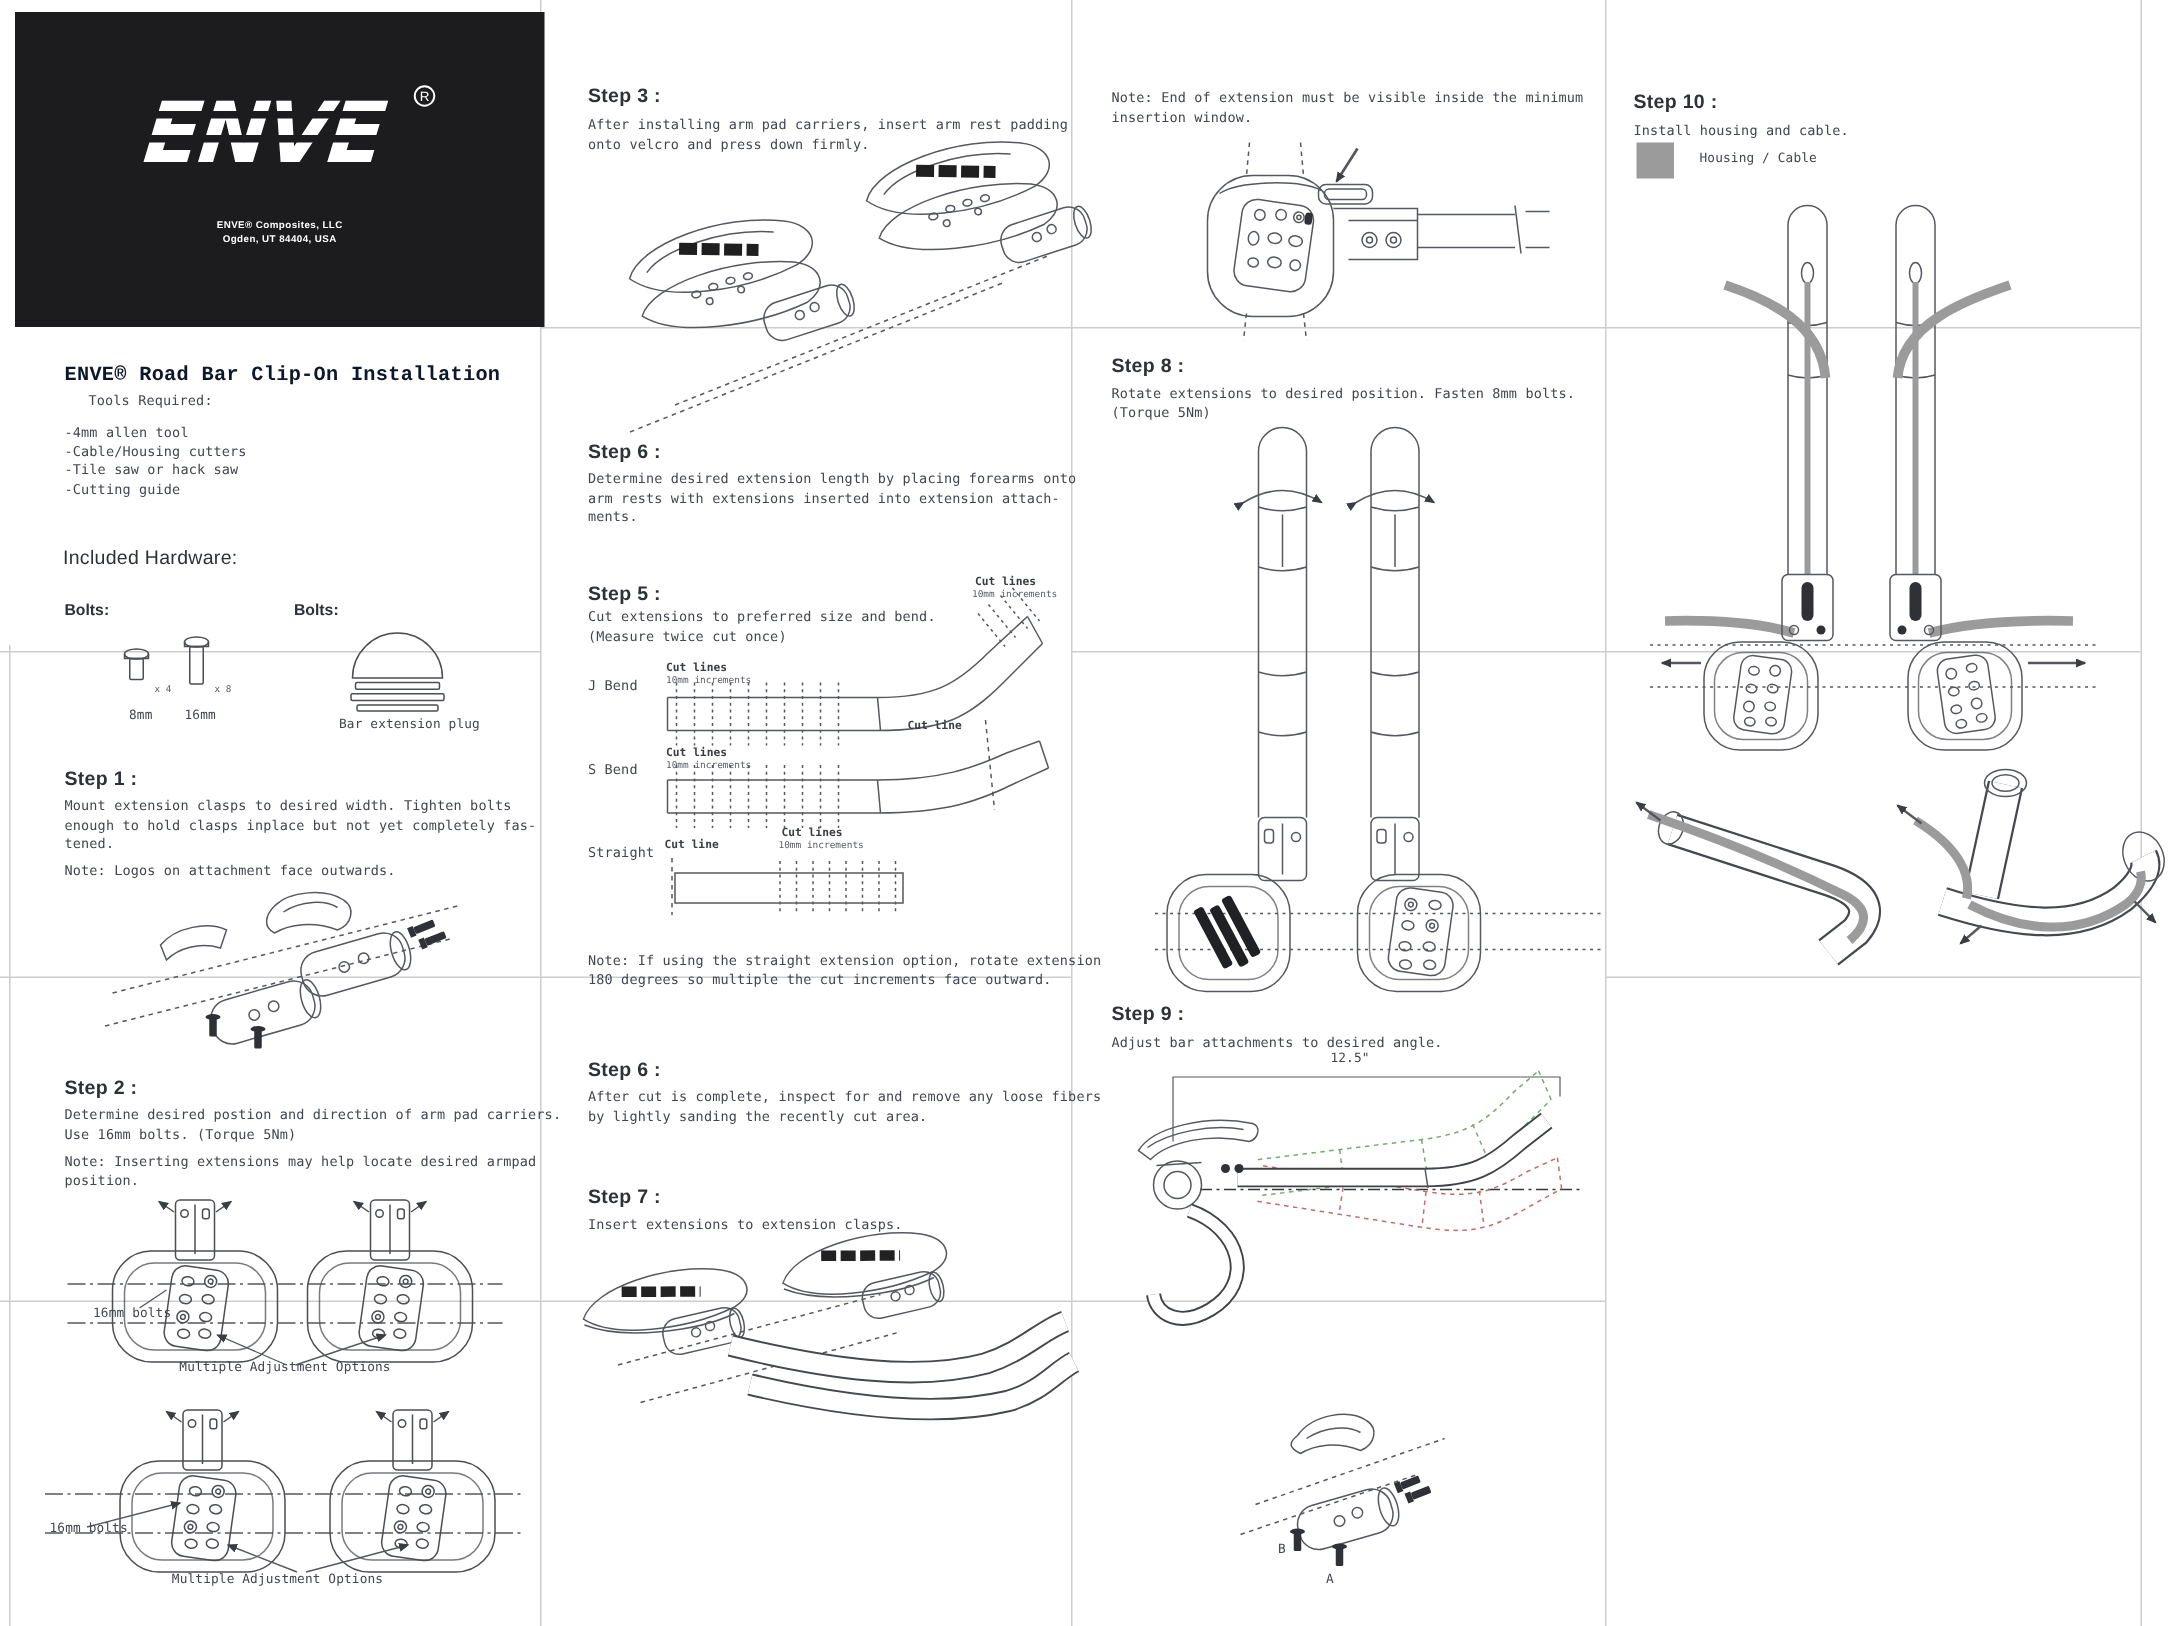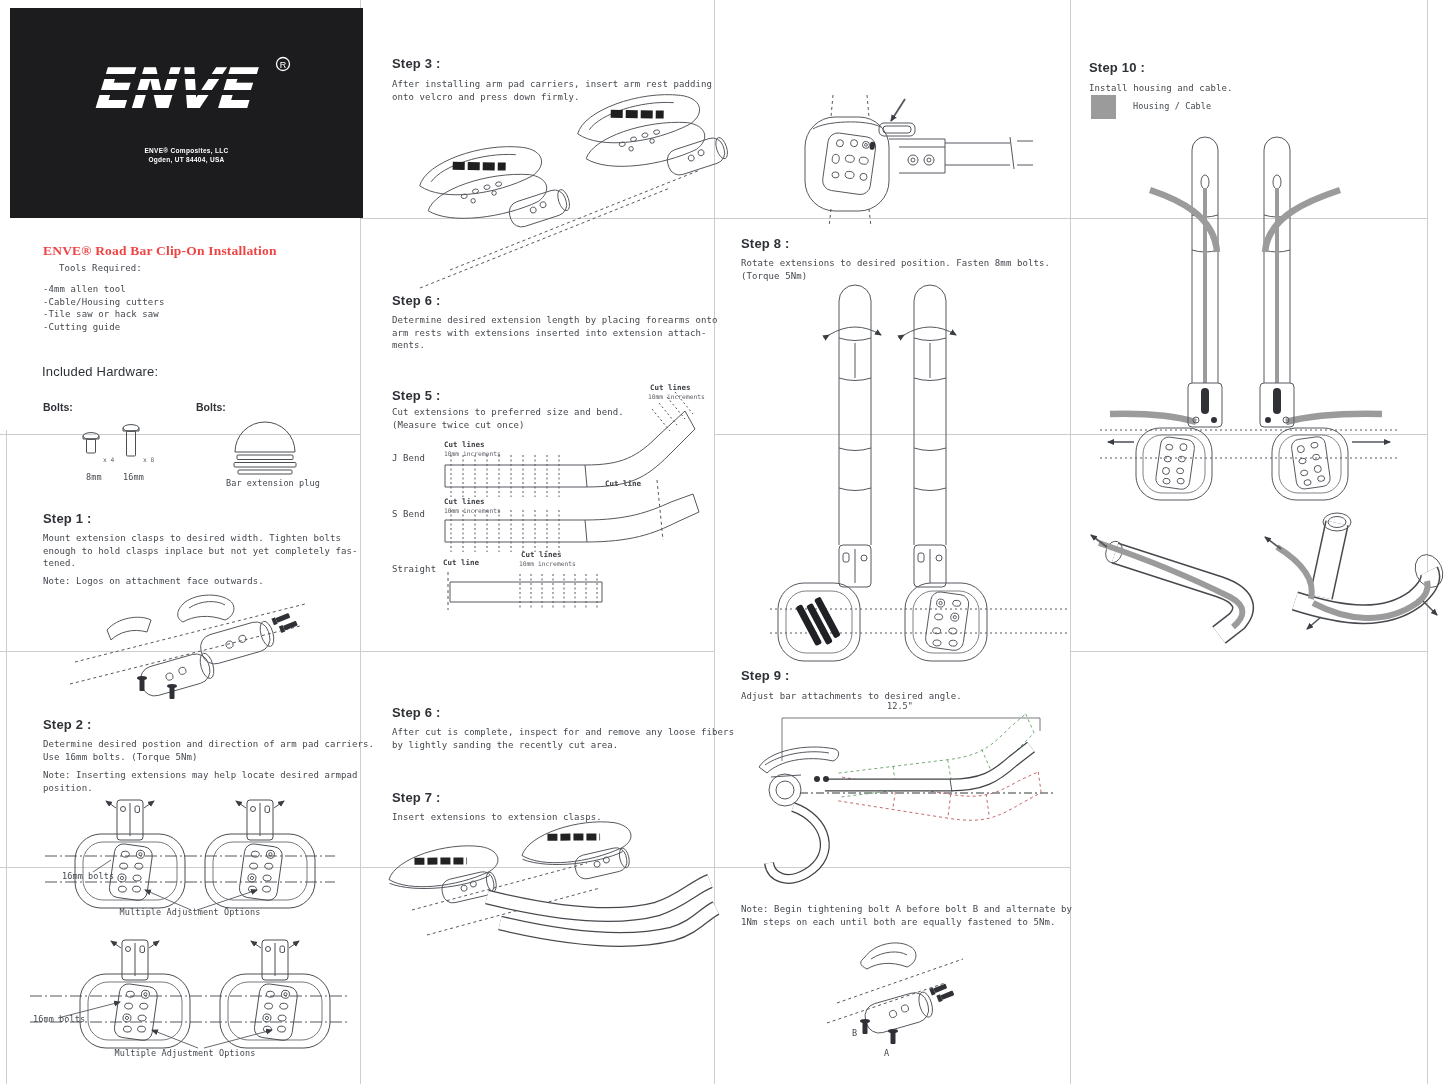--- a/index.html
+++ b/index.html
@@ -6,22 +6,22 @@
   .page{position:relative;width:1445px;height:1084px;background:#ffffff;overflow:hidden;
         font-family:"DejaVu Sans Mono",monospace;color:#43474d;}
   .abs{position:absolute;}
   .gline{position:absolute;background:#cdcdcd;}
   .vline{width:1px;}
   .hline{height:1px;}
   .logo-panel{position:absolute;left:10px;top:8px;width:353px;height:210px;background:#1c1c1e;}
   .company{position:absolute;left:0;top:138px;width:100%;text-align:center;color:#fff;
            font-family:"Liberation Sans",sans-serif;font-weight:bold;font-size:6.5px;
            line-height:9px;letter-spacing:.3px;white-space:pre-line;}
-  .doc-title{font-family:Liberation Serif, serif;font-weight:bold;font-size:13.5px;
-             color:#ef4444;letter-spacing:.2px;}
+  .doc-title{font-family:Liberation Mono, monospace;font-weight:bold;font-size:13.5px;
+             color:#0f172a;letter-spacing:.2px;}
   .sec-head{font-family:"Liberation Sans",sans-serif;font-weight:normal;font-size:13px;
             color:#2e3136;letter-spacing:.2px;}
   .step-head{font-family:"Liberation Sans",sans-serif;font-weight:bold;font-size:13px;
              color:#2e3136;letter-spacing:.2px;text-align:center;}
   .tools-head{font-size:10.5px;letter-spacing:.3px;margin-left:16px;}
   .body{font-size:9px;line-height:12.5px;letter-spacing:.1px;white-space:pre-line;}
   .mini-head{font-family:"Liberation Sans",sans-serif;font-weight:bold;font-size:10.5px;color:#2e3136;}
   .dlabel{font-size:8.5px;letter-spacing:.1px;}
   .dlabel-sm{font-size:6.3px;color:#5a5e64;}
   .cutlab{font-weight:bold;font-size:7.5px;color:#3a3d42;}
@@ -345,20 +345,22 @@
         <line x1="102" y1="4" x2="102" y2="40"></line>
           <line x1="113" y1="4" x2="113" y2="40"></line>
         <line x1="124" y1="4" x2="124" y2="40"></line>
           <line x1="135" y1="4" x2="135" y2="40"></line>
         <line x1="146" y1="4" x2="146" y2="40"></line>
           <line x1="157" y1="4" x2="157" y2="40"></line>
       </g>
     </g>
   </svg>
 
+  <div class="abs body" style="left:392px;top:635px">Note: If using the straight extension option, rotate extension
+180 degrees so multiple the cut increments face outward.</div>
 
   <div class="abs step-head" style="left:392px;top:705px">Step 6 :</div>
   <div class="abs body" style="left:392px;top:726px">After cut is complete, inspect for and remove any loose fibers
 by lightly sanding the recently cut area.</div>
 
   <div class="abs step-head" style="left:392px;top:790px">Step 7 :</div>
   <div class="abs body" style="left:392px;top:811px">Insert extensions to extension clasps.</div>
 
   <svg style="left:372px;top:835px" width="345" height="140" viewBox="0 0 345 140">
     <g stroke="#55585e" fill="none" stroke-width="1">
@@ -386,20 +388,22 @@
           <ellipse cx="50" cy="12" rx="4.5" ry="10"></ellipse>
         </g>
       </g>
       <path d="M115,62 C180,78 240,86 285,74 C310,66 322,52 338,46" stroke="#45484d" stroke-width="15"></path>
       <path d="M115,62 C180,78 240,86 285,74 C310,66 322,52 338,46" stroke="#ffffff" stroke-width="12.5"></path>
       <path d="M128,88 C200,105 258,109 300,99 C322,93 332,79 344,73" stroke="#45484d" stroke-width="15"></path>
       <path d="M128,88 C200,105 258,109 300,99 C322,93 332,79 344,73" stroke="#ffffff" stroke-width="12.5"></path>
     </g>
   </svg>
 
+  <div class="abs body" style="left:741px;top:60px">Note: End of extension must be visible inside the minimum
+insertion window.</div>
 
   <svg style="left:795px;top:95px" width="240" height="132" viewBox="0 0 240 132">
     <g stroke="#55585e" fill="none" stroke-width="1">
       <line x1="38" y1="0" x2="36" y2="22" stroke-dasharray="3 3"></line>
       <line x1="72" y1="0" x2="74" y2="22" stroke-dasharray="3 3"></line>
       <line x1="36" y1="114" x2="34" y2="132" stroke-dasharray="3 3"></line>
       <line x1="74" y1="114" x2="76" y2="132" stroke-dasharray="3 3"></line>
       <rect x="10" y="22" width="84" height="94" rx="30"></rect>
       <path d="M18,34 C30,26 70,24 86,32"></path>
       <g transform="rotate(8 56 70)">
@@ -530,22 +534,20 @@
         <circle cx="40" cy="75" r="9"></circle>
       <path d="M26,62 L56,60"></path>
       <circle cx="72" cy="64" r="3" fill="#2f3136" stroke="none"></circle>
       <circle cx="81" cy="64" r="3" fill="#2f3136" stroke="none"></circle>
 
       <path d="M48,92 C82,104 92,140 62,158 C42,170 26,162 24,148" stroke="#3f4247" stroke-width="10"></path>
       <path d="M48,92 C82,104 92,140 62,158 C42,170 26,162 24,148" stroke="#ffffff" stroke-width="7.5"></path>
     </g>
   </svg>
 
-  <div class="abs body" style="left:741px;top:903px">Note: Begin tightening bolt A before bolt B and alternate by
-1Nm steps on each until both are equally fastened to 5Nm.</div>
 
   <svg style="left:825px;top:935px" width="140" height="125" viewBox="0 0 140 125">
     <g stroke="#55585e" fill="none" stroke-width="1">
       <line x1="12" y1="68" x2="138" y2="24" stroke-dasharray="3 3"></line>
       <line x1="2" y1="88" x2="120" y2="48" stroke-dasharray="3 3"></line>
       <path d="M40,22 C50,8 74,4 86,12 C94,17 92,28 82,32 C66,26 52,28 42,34 C34,30 34,27 40,22 Z"></path>
       <path d="M46,24 C58,16 74,15 82,20"></path>
       <g transform="rotate(-16 75 78)">
         <rect x="40" y="62" width="64" height="30" rx="13"></rect>
         <circle cx="68" cy="77" r="3.5"></circle>

